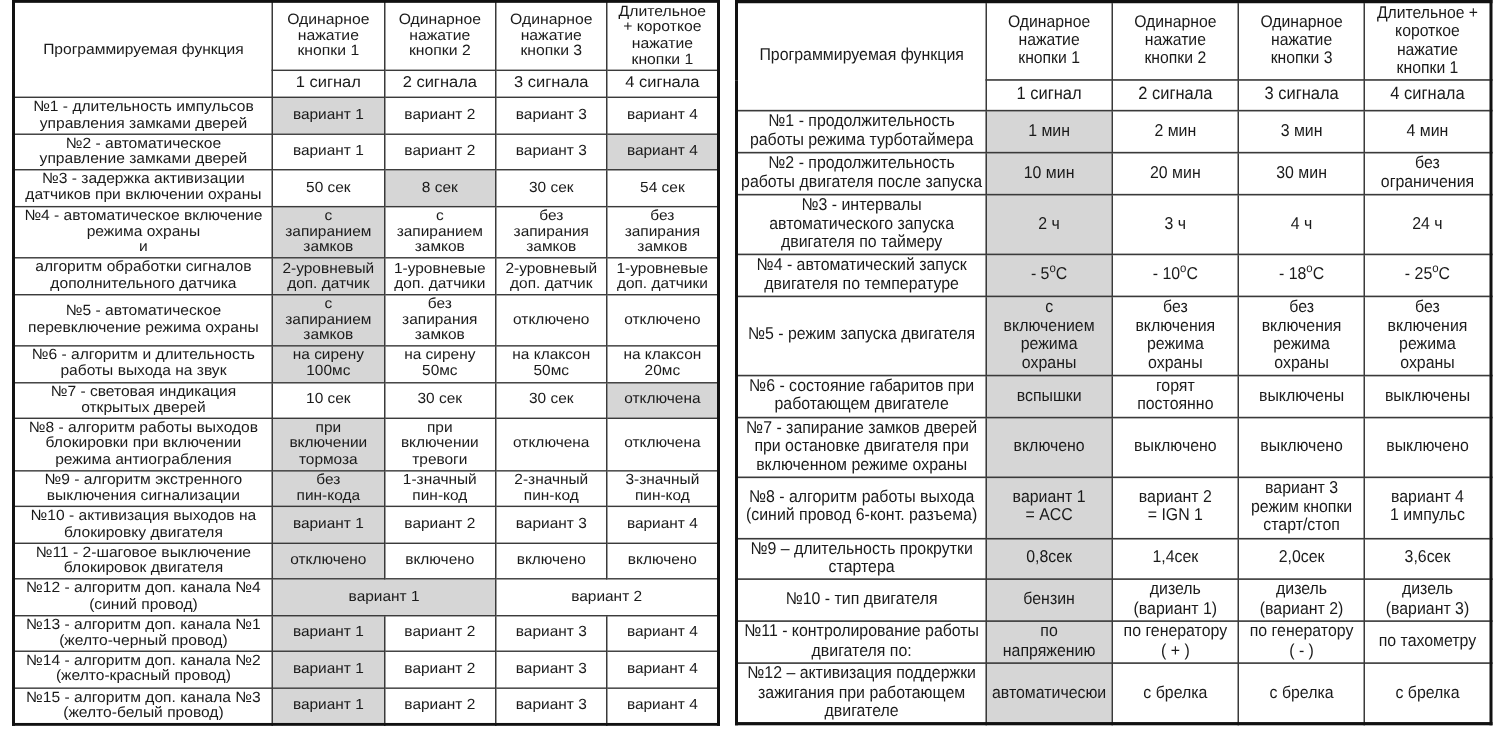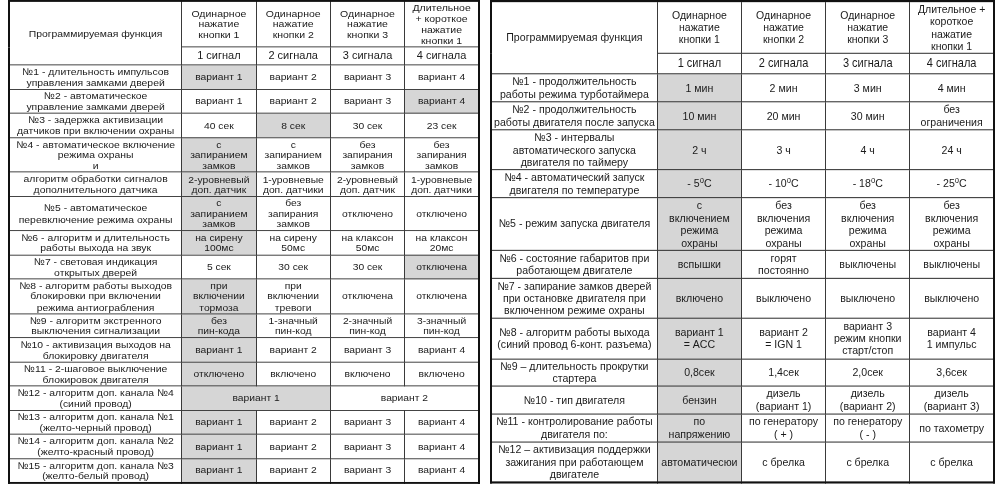--- a/index.html
+++ b/index.html
@@ -93,24 +93,24 @@
           </tr>
           <tr>
             <td class="fn">№2 - автоматическое<br>управление замками дверей</td>
             <td class="value-cell">вариант 1</td>
             <td class="value-cell">вариант 2</td>
             <td class="value-cell">вариант 3</td>
             <td class="value-cell hl">вариант 4</td>
           </tr>
           <tr>
             <td class="fn">№3 - задержка активизации<br>датчиков при включении охраны</td>
-            <td class="value-cell">40 сек</td>
+            <td class="value-cell">50 сек</td>
             <td class="value-cell hl">8 сек</td>
             <td class="value-cell">30 сек</td>
-            <td class="value-cell">23 сек</td>
+            <td class="value-cell">54 сек</td>
           </tr>
           <tr>
             <td class="fn">№4 - автоматическое включение<br>режима охраны<br>и</td>
             <td class="value-cell hl">с<br>запиранием<br>замков</td>
             <td class="value-cell">с<br>запиранием<br>замков</td>
             <td class="value-cell">без<br>запирания<br>замков</td>
             <td class="value-cell">без<br>запирания<br>замков</td>
           </tr>
           <tr>
             <td class="fn">алгоритм обработки сигналов<br>дополнительного датчика</td>
@@ -128,21 +128,21 @@
           </tr>
           <tr>
             <td class="fn">№6 - алгоритм и длительность<br>работы выхода на звук</td>
             <td class="value-cell hl">на сирену<br>100мс</td>
             <td class="value-cell">на сирену<br>50мс</td>
             <td class="value-cell">на клаксон<br>50мс</td>
             <td class="value-cell">на клаксон<br>20мс</td>
           </tr>
           <tr>
             <td class="fn">№7 - световая индикация<br>открытых дверей</td>
-            <td class="value-cell">5 сек</td>
+            <td class="value-cell">10 сек</td>
             <td class="value-cell">30 сек</td>
             <td class="value-cell">30 сек</td>
             <td class="value-cell hl">отключена</td>
           </tr>
           <tr>
             <td class="fn">№8 - алгоритм работы выходов<br>блокировки при включении<br>режима антиограбления</td>
             <td class="value-cell hl">при<br>включении<br>тормоза</td>
             <td class="value-cell">при<br>включении<br>тревоги</td>
             <td class="value-cell">отключена</td>
             <td class="value-cell">отключена</td>

